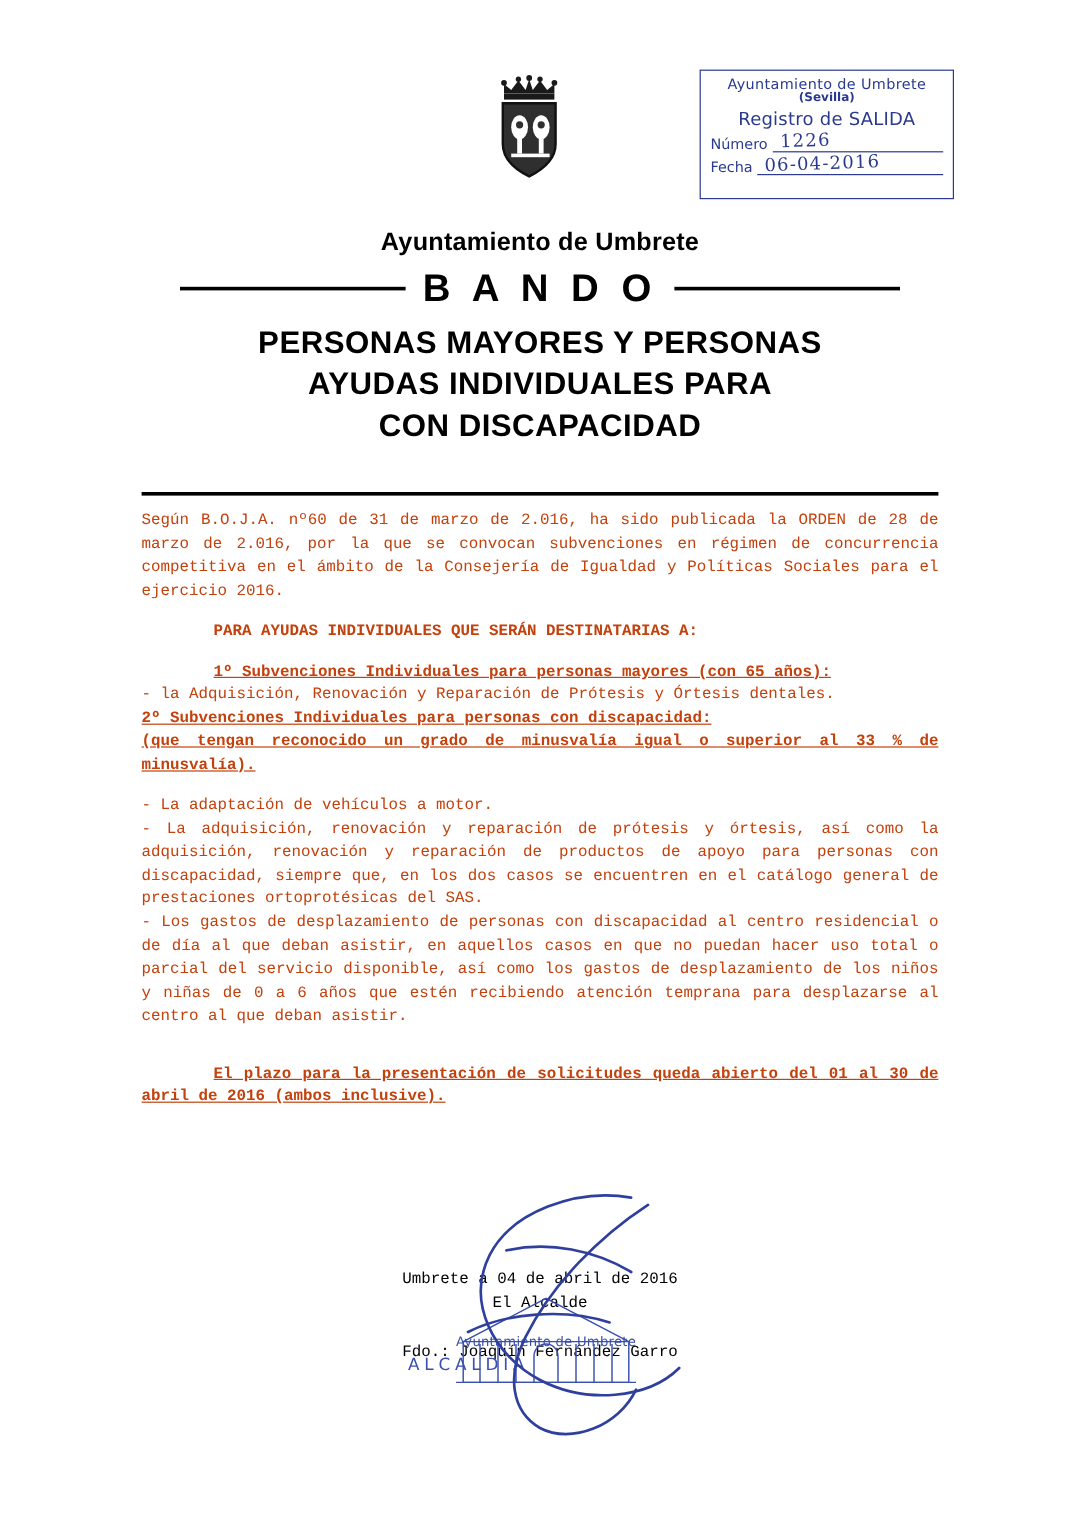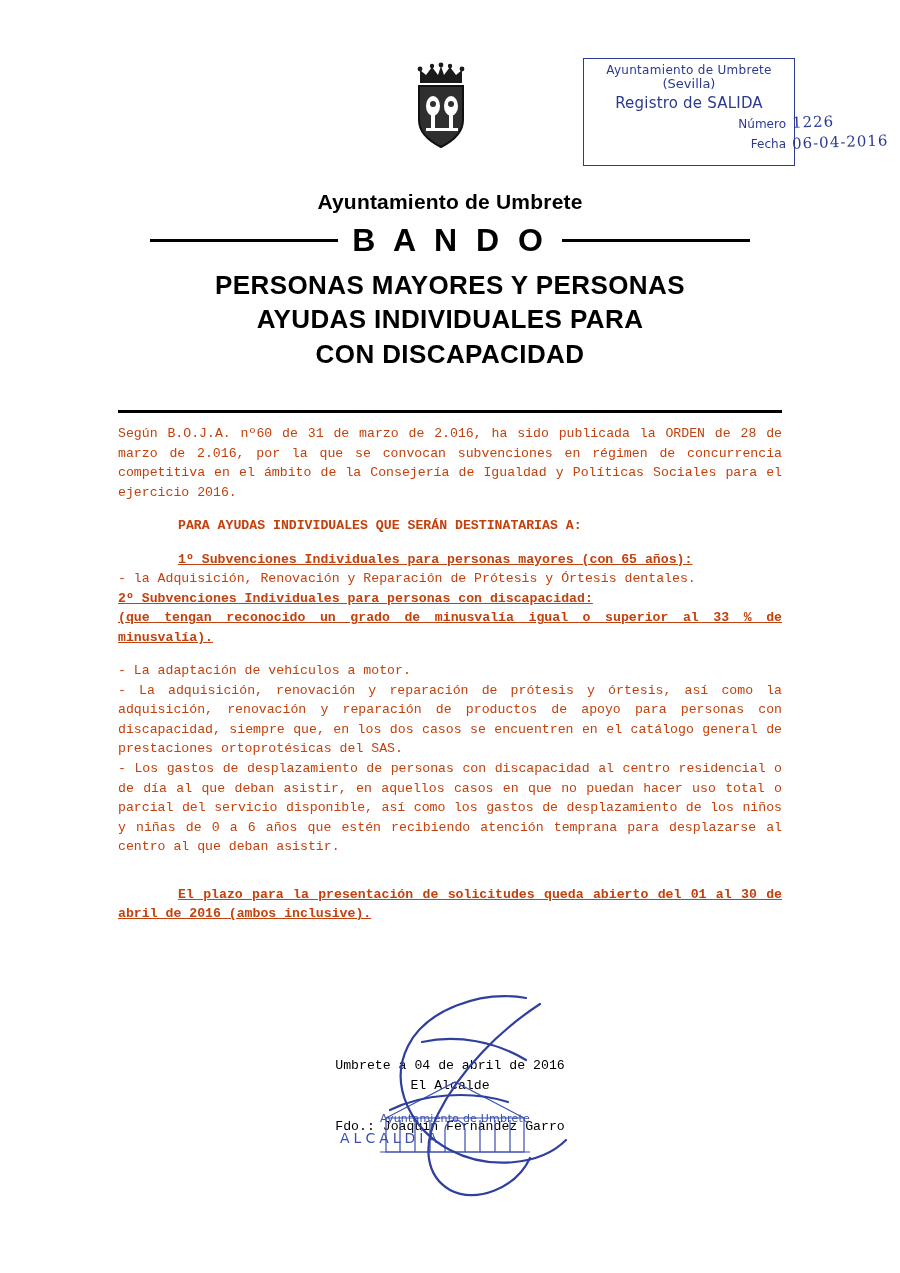--- a/index.html
+++ b/index.html
@@ -43,36 +43,36 @@
     font-family: "DejaVu Sans", sans-serif;
     box-sizing: border-box;
     padding: 4px 8px 0 8px;
   }
   .stamp-l1 {
     font-size: 12px;
     text-align: center;
     letter-spacing: 0.3px;
   }
   .stamp-l2 {
-    font-size: 13px;
+    font-size: 10px;
     text-align: center;
     margin-top: -1px;
+    font-weight: bold;
   }
   .stamp-l3 {
     font-size: 15px;
     text-align: center;
     margin-top: 3px;
     letter-spacing: 0.2px;
   }
   .stamp-row {
     display: flex;
-    align-items: flex-end;
+    align-items: center;
     font-size: 12px;
     margin-top: 5px;
-    flex-direction: column;
   }
   .stamp-row .lbl { white-space: nowrap; }
   .stamp-row .ln {
     flex: 1;
     border-bottom: 1px solid #2b3a8f;
     margin-left: 4px;
     height: 13px;
     position: relative;
   }
   .hand {

